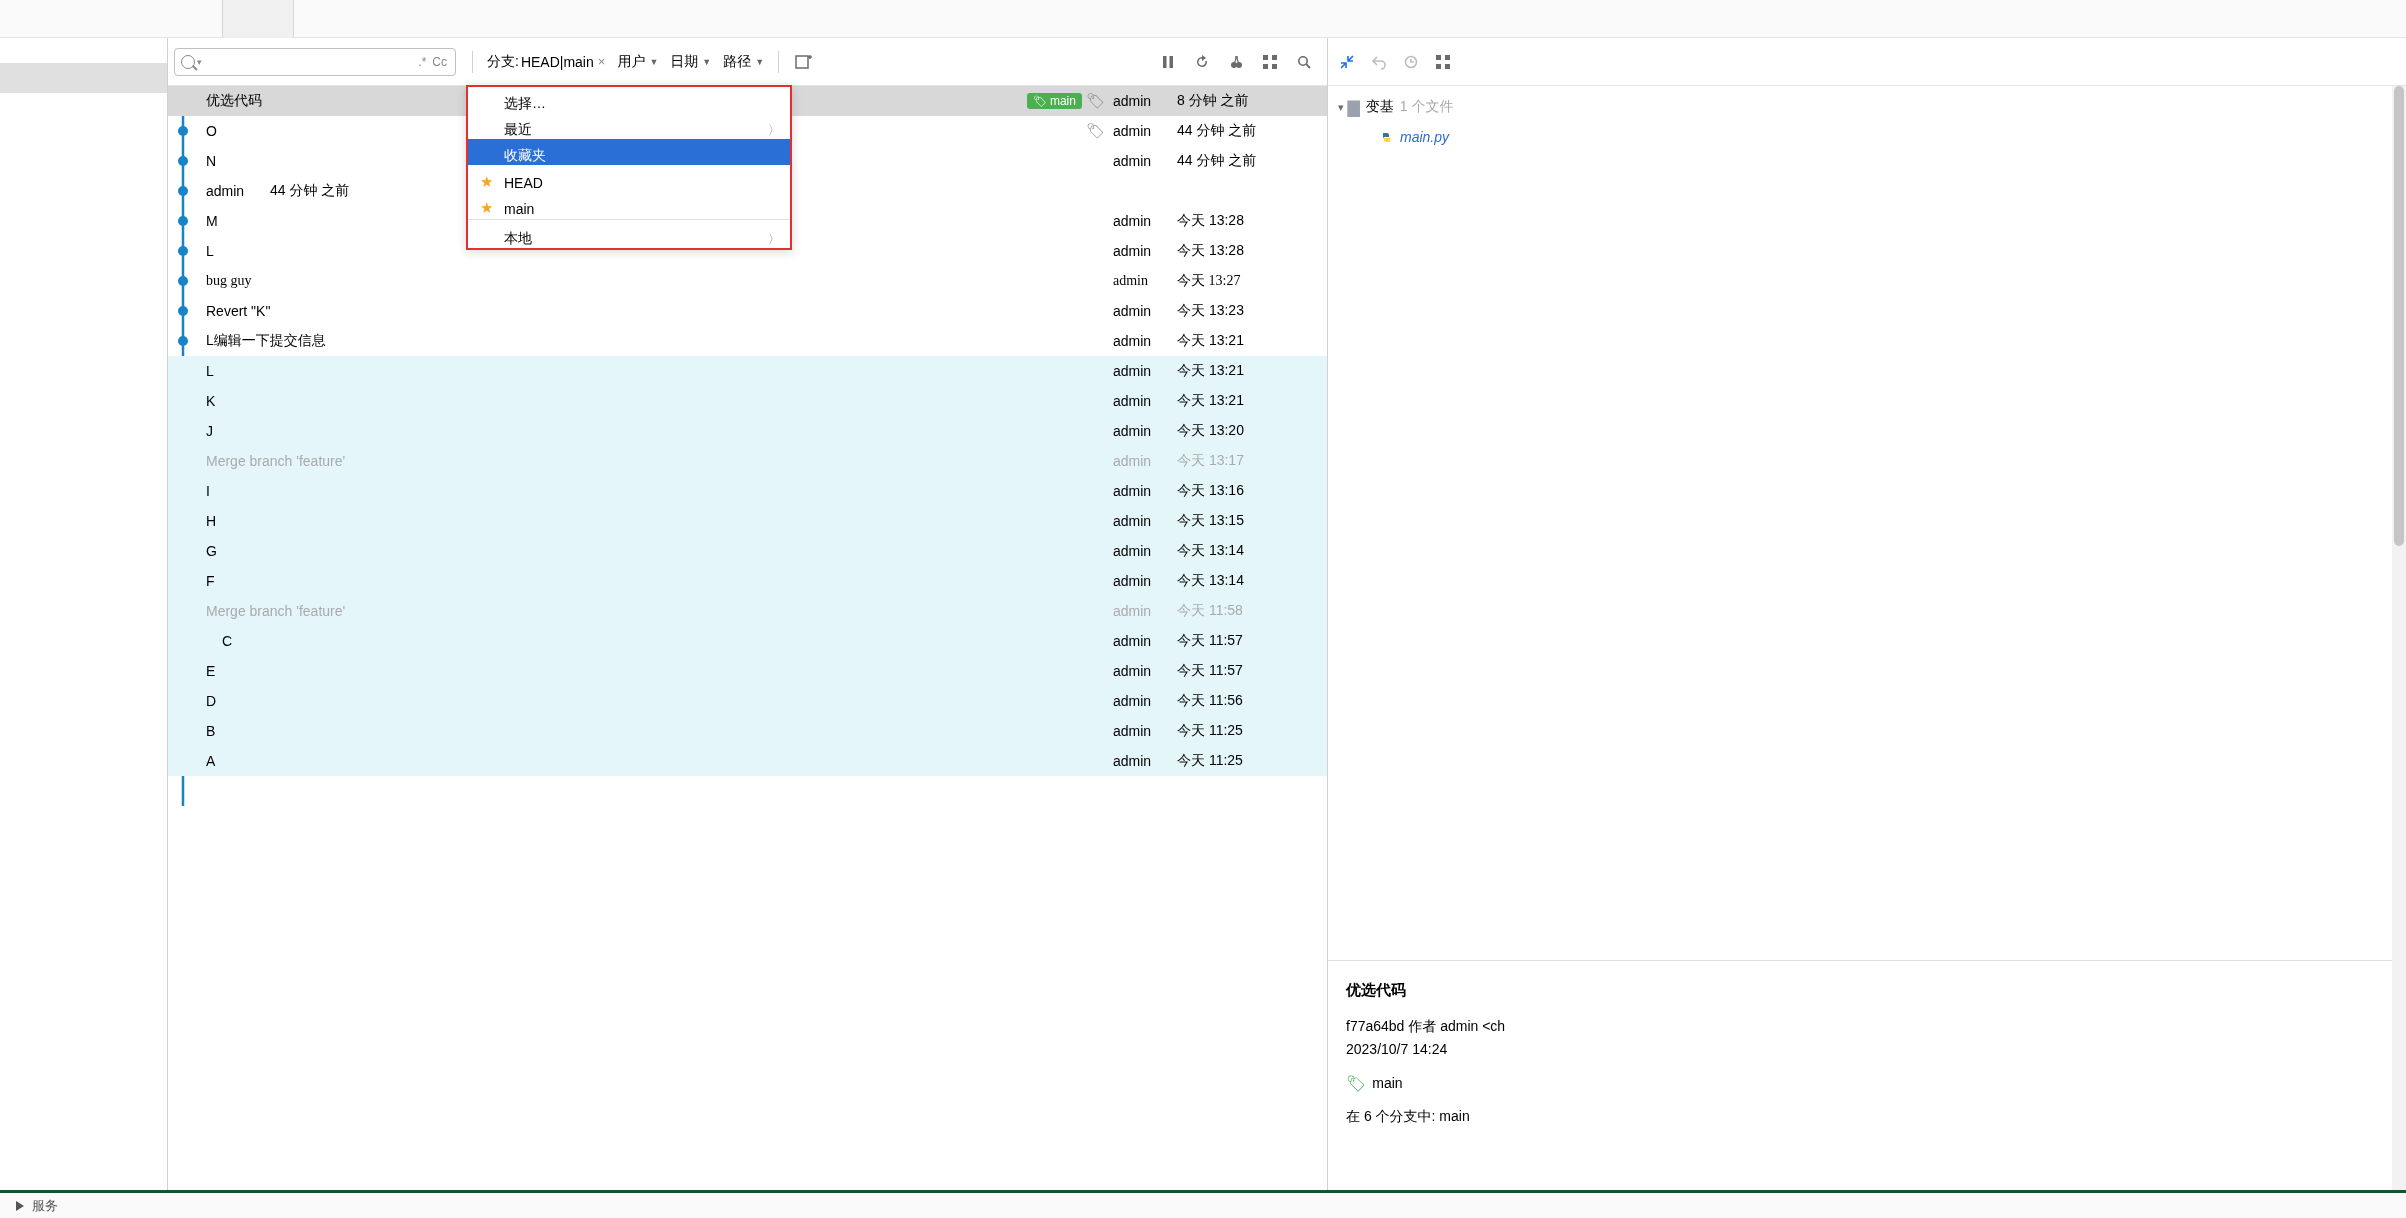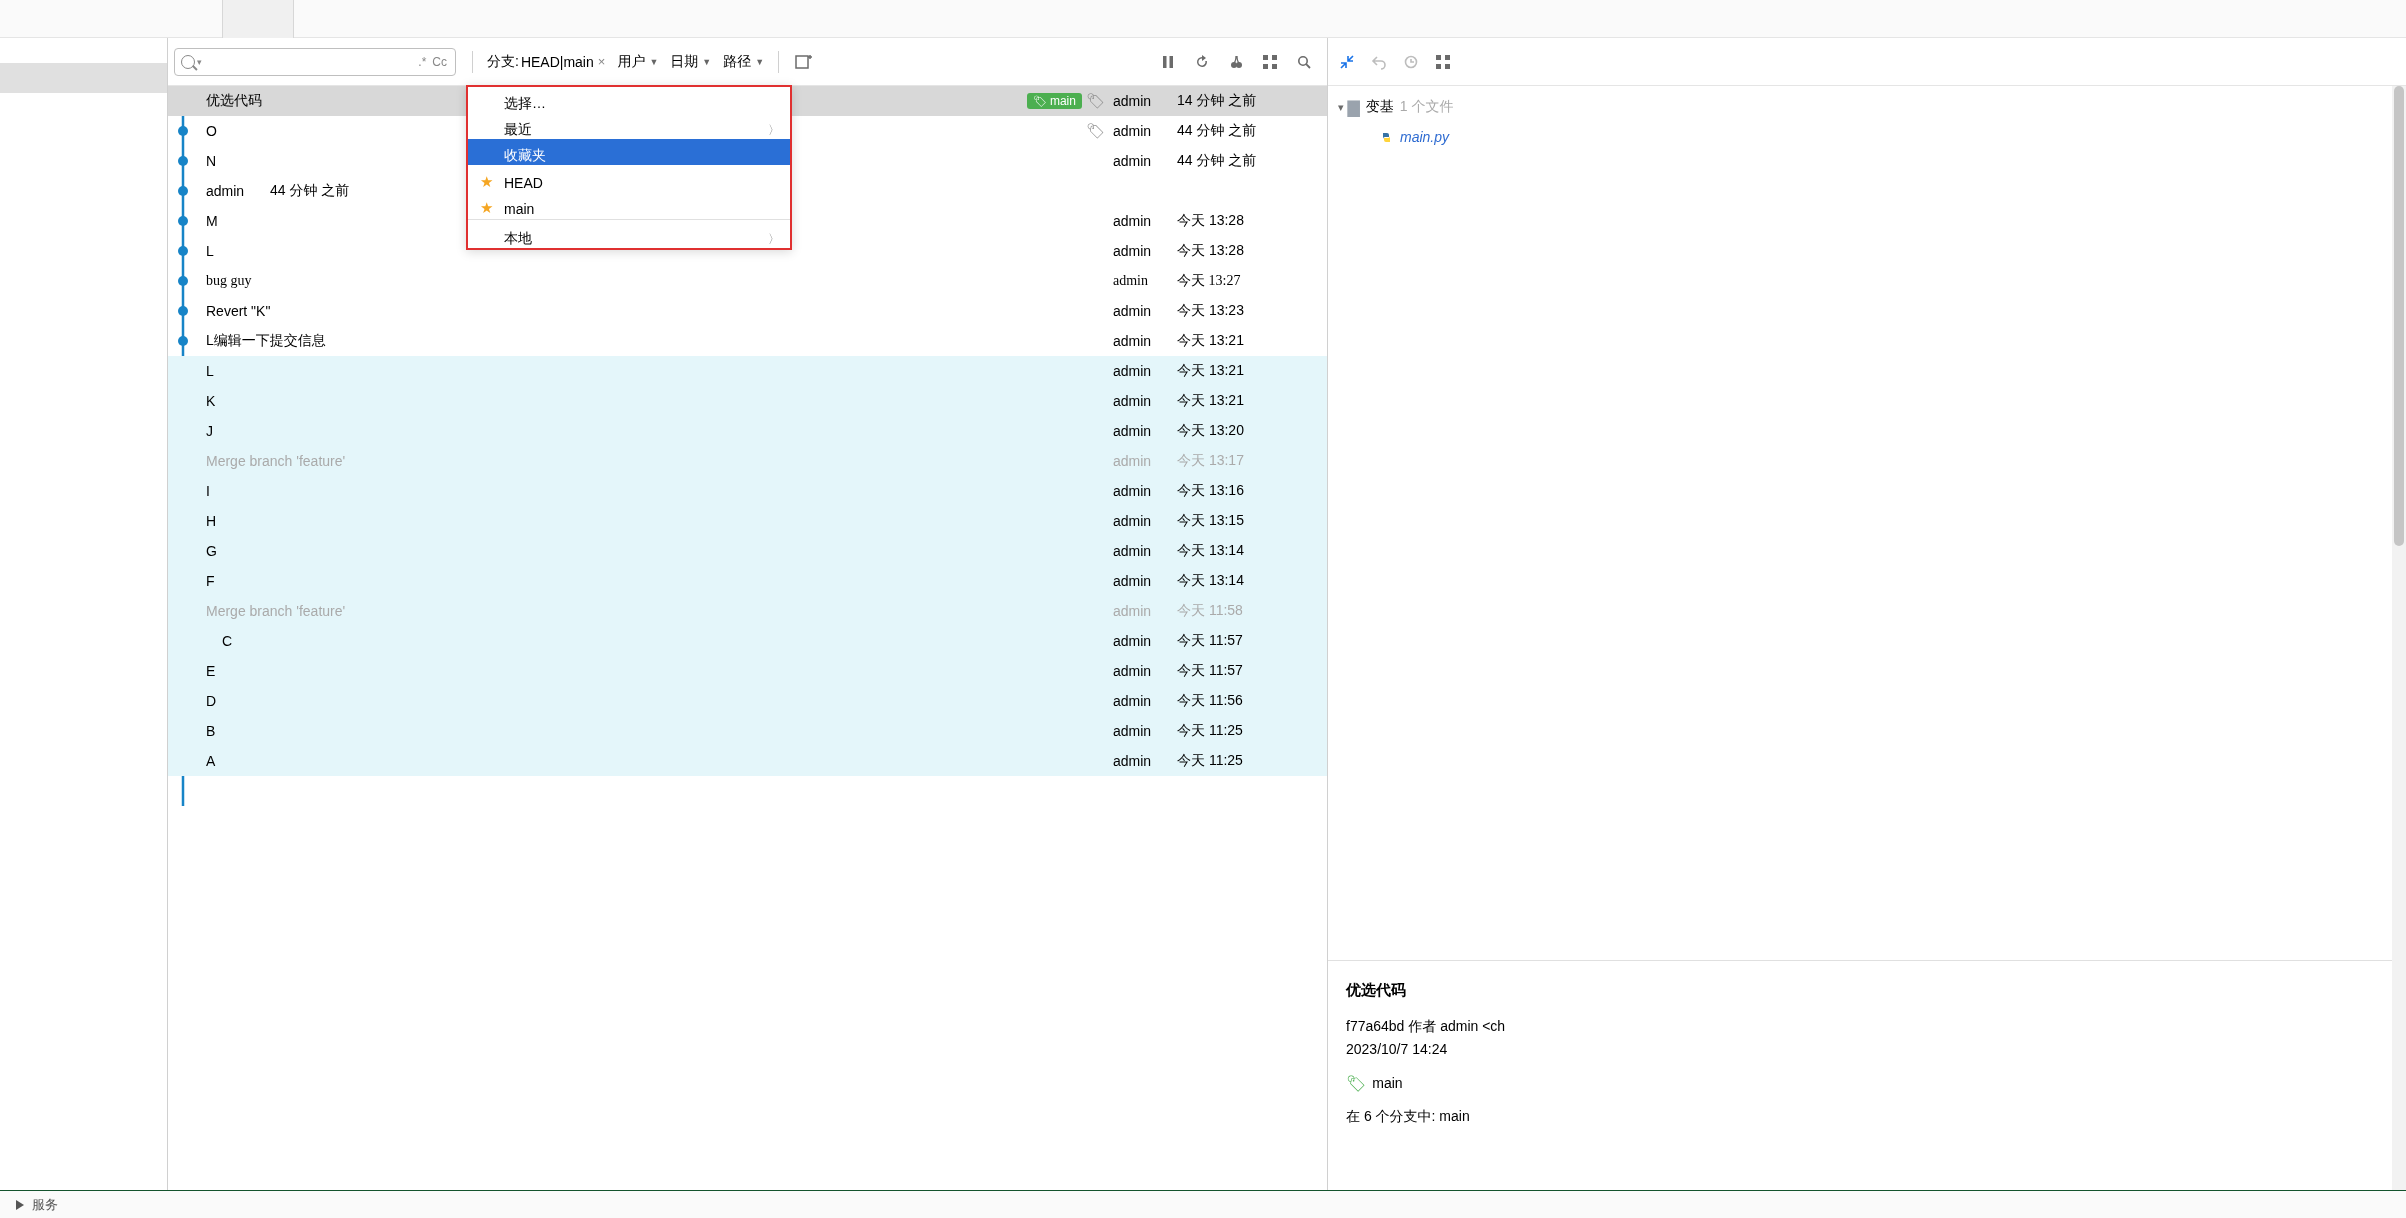--- a/index.html
+++ b/index.html
@@ -295,21 +295,21 @@
   position: absolute;
   left: 2px; right: 2px;
   top: 0;
   height: 460px;
   background: #c5c5c5;
   border-radius: 5px;
 }
 .bottombar {
   position: absolute;
   left: 0; bottom: 0; width: 100%; height: 28px;
-  border-top: 1px solid #14532d;
+  border-top: 3px solid #14532d;
   display: flex; align-items: center;
   padding-left: 16px;
   font-size: 13px;
   color: #555;
   background: #fafafa;
 }
 .bottombar .runicn {
   width: 0; height: 0;
   border-top: 5px solid transparent;
   border-bottom: 5px solid transparent;
@@ -435,21 +435,21 @@
           <circle cx="15" cy="615" r="5" fill="#8042a0"></circle>
           <circle cx="15" cy="645" r="5" fill="#8042a0"></circle>
           <circle cx="15" cy="675" r="5" fill="#8042a0"></circle>
         </svg>
 
     <div class="commit-row selected" style="padding-left: 38px;">
           <span class="msg">优选代码</span>
           <span class="branch-badge">main</span>
           <span class="tag-icon">🏷</span>
           <span class="author">admin</span>
-          <span class="date">14 分钟 之前</span>
+          <span class="date">8 分钟 之前</span>
         </div>
         <div class="commit-row" style="padding-left: 38px;">
           <span class="msg">O</span>
           <span class="tag-icon">🏷</span>
           <span class="author">admin</span>
           <span class="date">44 分钟 之前</span>
         </div>
         <div class="commit-row" style="padding-left: 38px;">
           <span class="msg">N</span>
           <span class="author">admin</span>

